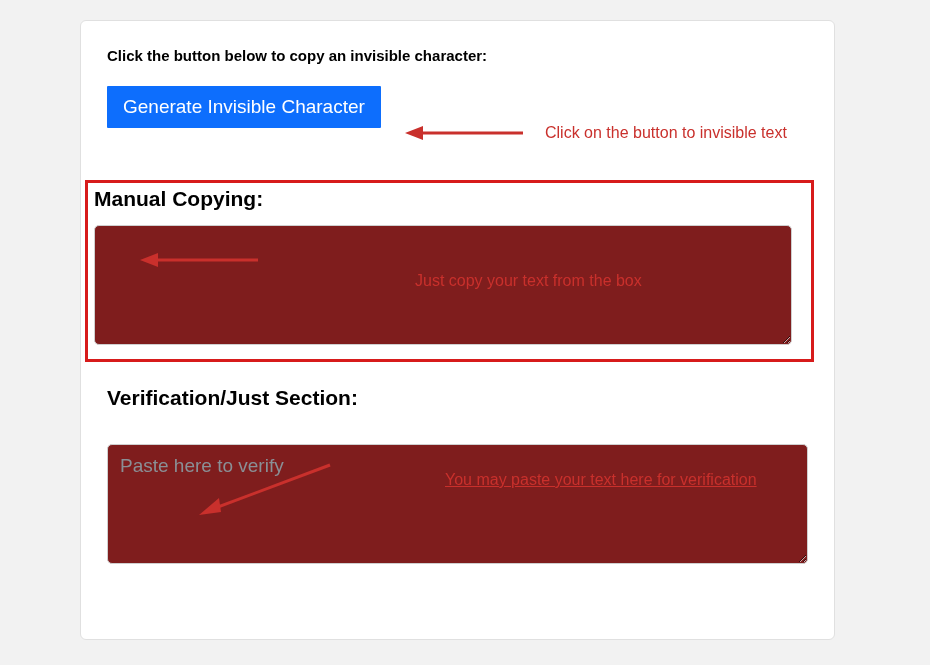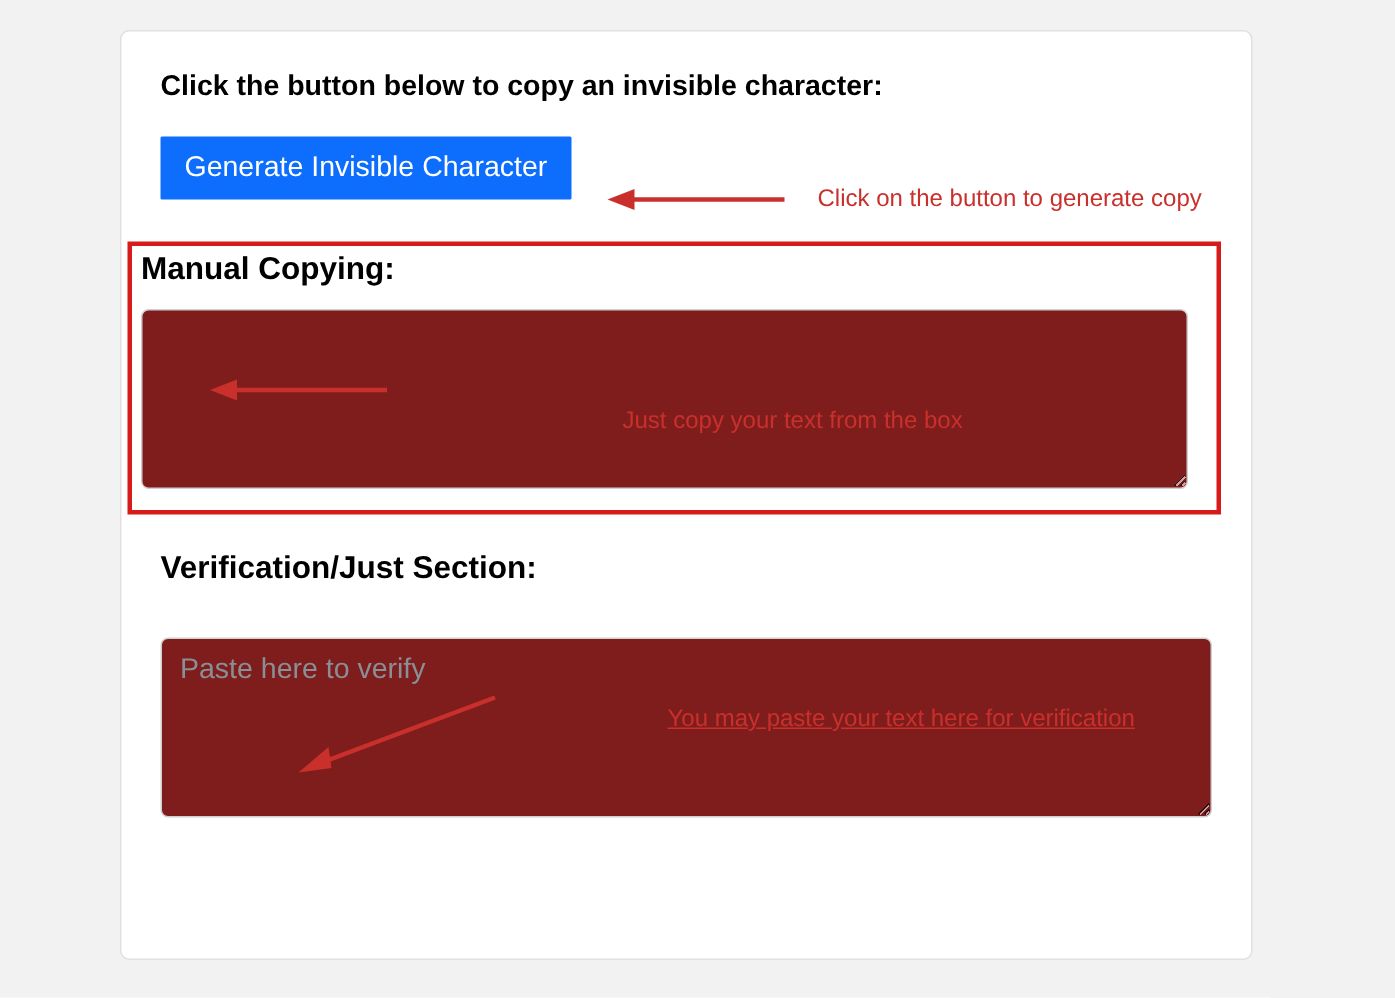--- a/index.html
+++ b/index.html
@@ -17,21 +17,21 @@
     left: 80px;
     top: 20px;
     width: 755px;
     height: 620px;
     background: #ffffff;
     border: 1px solid #e0e0e0;
     border-radius: 6px;
     padding: 26px 26px 26px 26px;
   }
   .instr {
-    font-size: 19px;
+    font-size: 15px;
     font-weight: 700;
     color: #000;
     margin: 0 0 22px 0;
   }
   .gen-btn {
     display: inline-block;
     background: #0d6efd;
     color: #ffffff;
     font-size: 19px;
     font-weight: 400;
@@ -39,20 +39,21 @@
     border: none;
     border-radius: 1px;
     cursor: pointer;
     margin-bottom: 28px;
   }
   .section-box {
     border: 3px solid #d71b1b;
     padding: 4px 19px 14px 6px;
     margin-left: -22px;
     margin-right: -6px;
+    margin-top: 24px;
   }
   .section-heading {
     font-size: 21px;
     font-weight: 700;
     color: #000;
     margin: 0 0 14px 0;
     padding-left: 0;
   }
   textarea.copy-area, textarea.verify-area {
     width: 100%;
@@ -102,21 +103,21 @@
   <p class="sec2-heading">Verification/Just Section:</p>
 
   <textarea class="verify-area" placeholder="Paste here to verify" style=""></textarea>
 
 </div>
 
 <svg class="annot" style="left:405px; top:118px; width:120px; height:30px;">
   <line x1="118" y1="15" x2="12" y2="15" stroke="#c9302c" stroke-width="3"></line>
   <polygon points="0,15 18,8 18,22" fill="#c9302c"></polygon>
 </svg>
-<div class="annot" style="left:545px; top:124px;">Click on the button to generate copy</div>
+<div class="annot" style="left:545px; top:124px;">Click on the button to invisible text</div>
 
 <svg class="annot" style="left:140px; top:245px; width:120px; height:30px;">
   <line x1="118" y1="15" x2="12" y2="15" stroke="#c9302c" stroke-width="3"></line>
   <polygon points="0,15 18,8 18,22" fill="#c9302c"></polygon>
 </svg>
 <div class="annot" style="left:415px; top:272px;">Just copy your text from the box</div>
 
 <svg class="annot" style="left:195px; top:460px; width:140px; height:60px;">
   <line x1="135" y1="5" x2="15" y2="50" stroke="#c9302c" stroke-width="3"></line>
   <polygon points="4,55 24,38 26,52" fill="#c9302c"></polygon>

